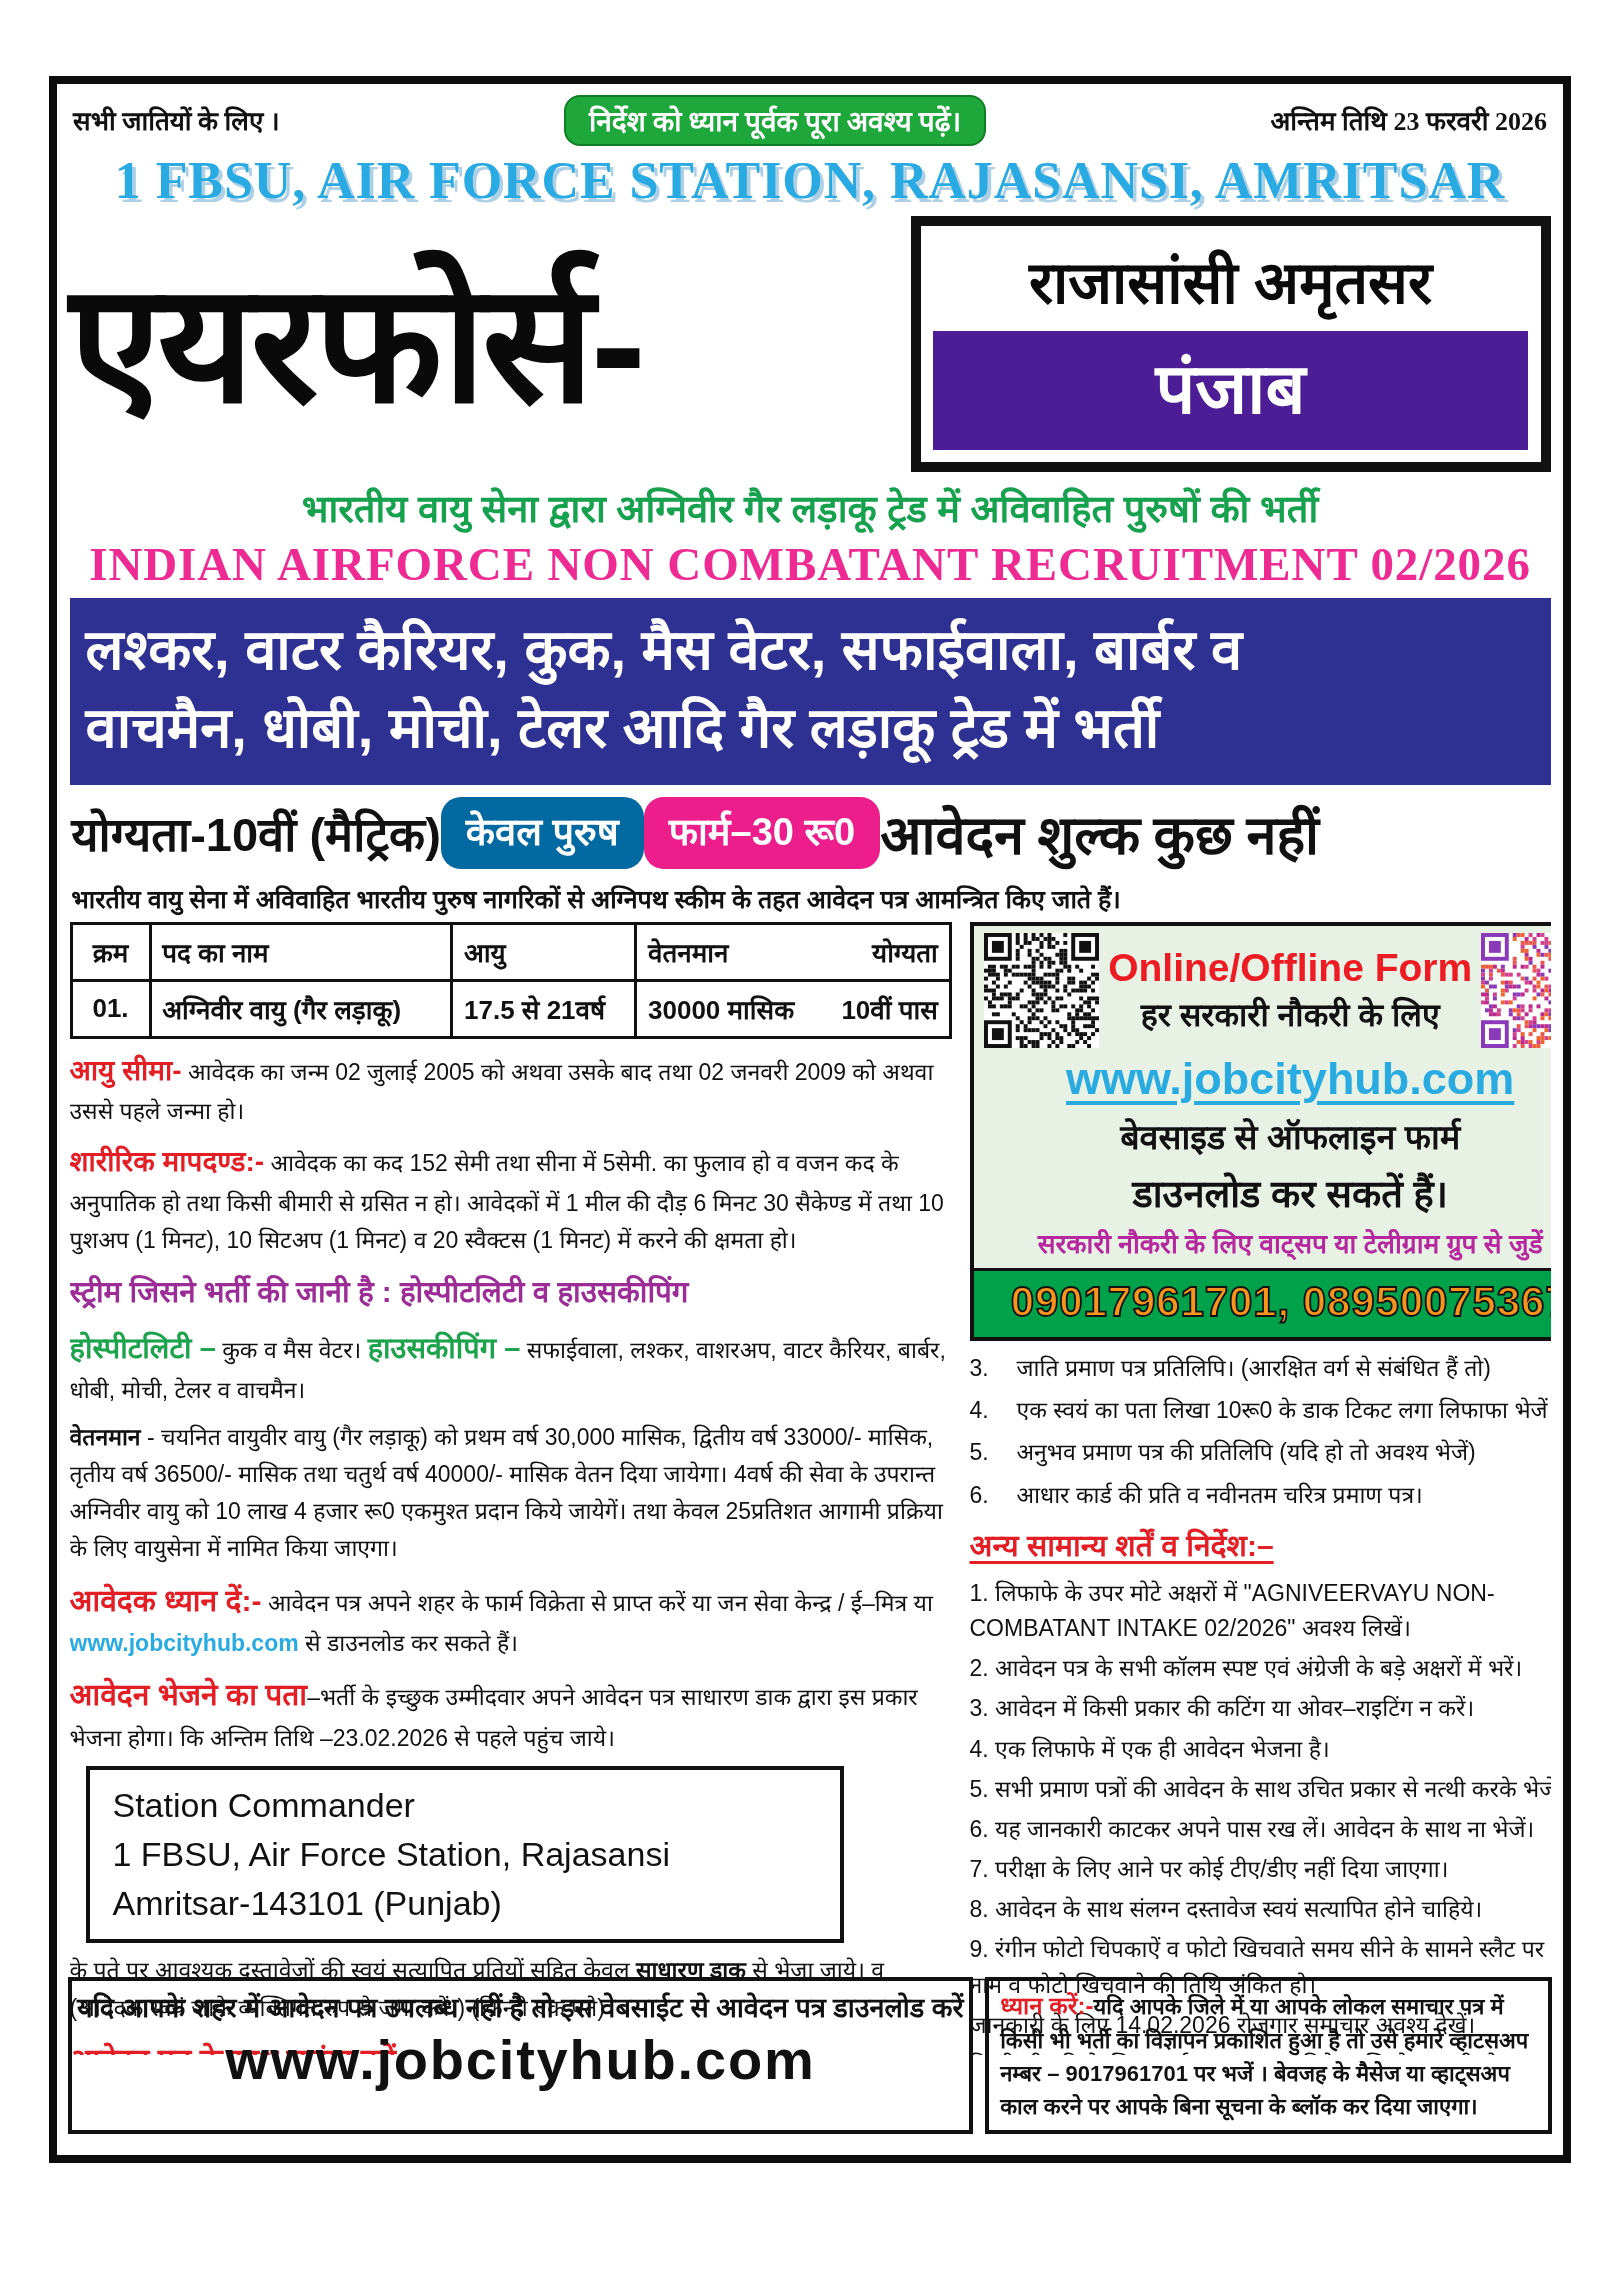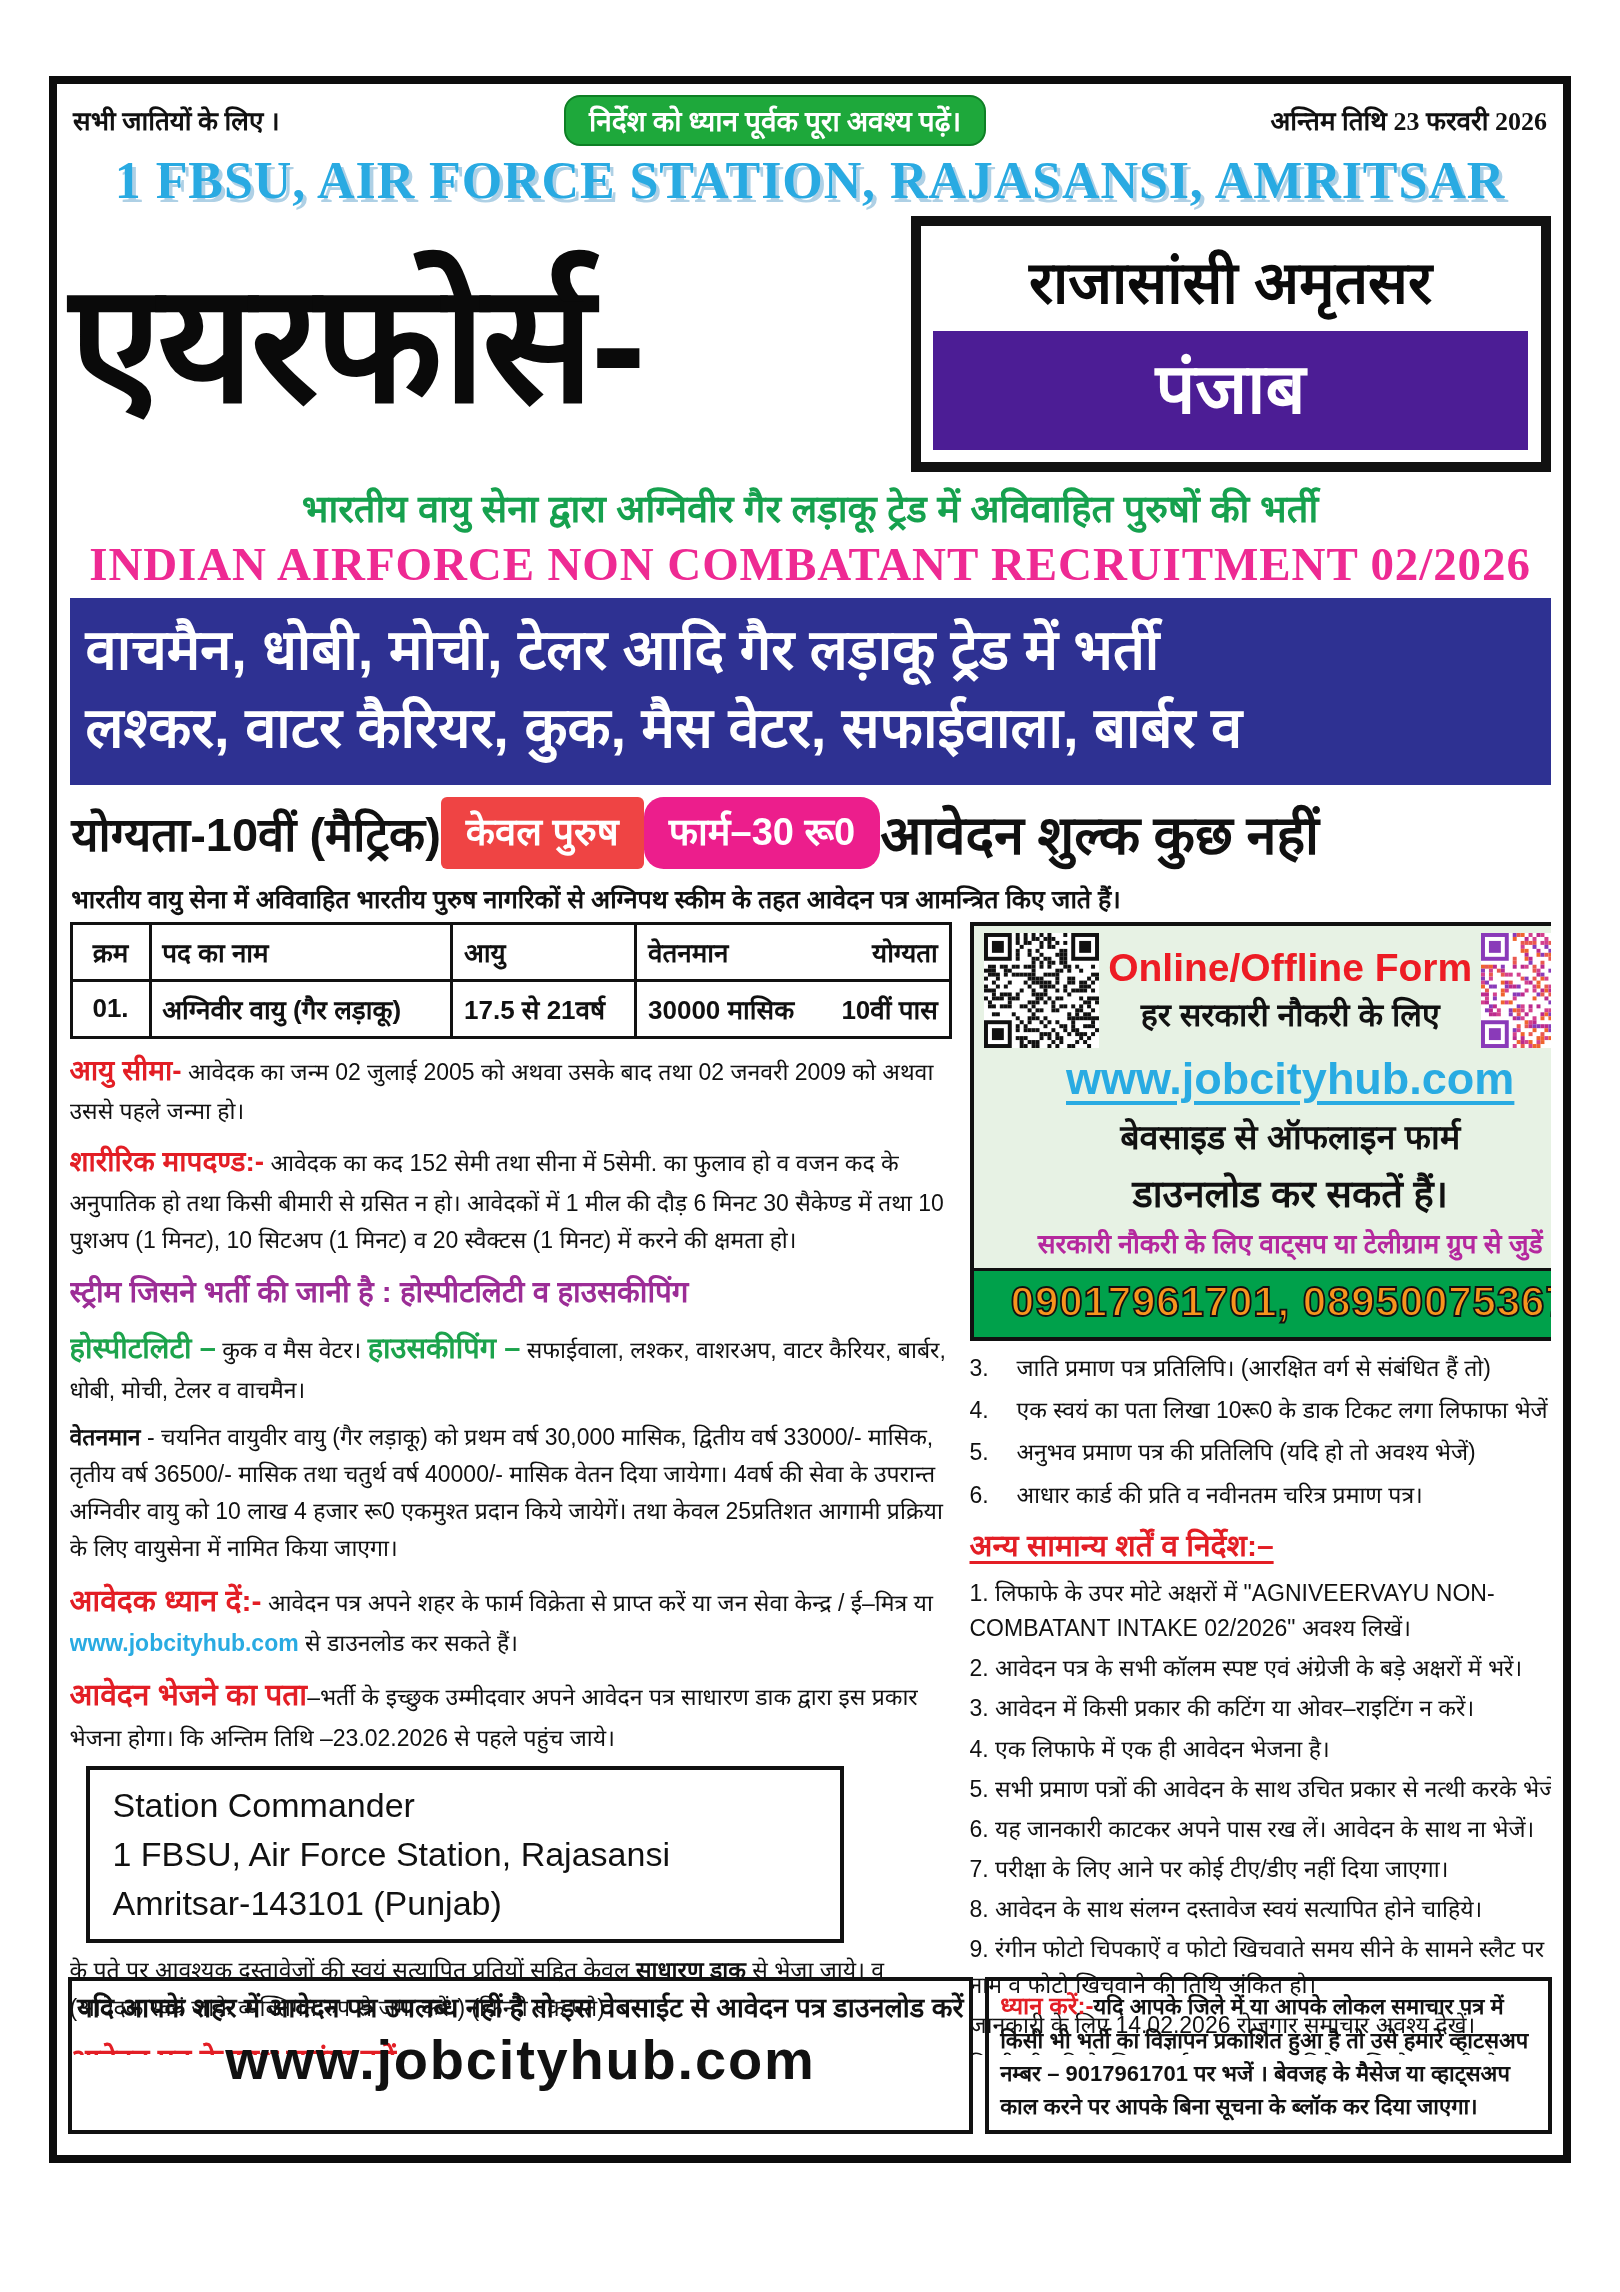--- a/index.html
+++ b/index.html
@@ -25,21 +25,21 @@
 
   .hindi-line { text-align:center; color:#16a14e; font-weight:800; font-size:38px; margin-top:9px; white-space:nowrap; }
   .eng-line   { text-align:center; color:#ee2a93; font-weight:800; font-size:47px; font-family:"Liberation Serif", serif;
                 letter-spacing:0.9px; margin-top:3.6px; white-space:nowrap; }
 
   .navy { background:#2e3192; color:#fff; font-weight:800; font-size:56px; line-height:1.4;
           padding:12.5px 16px 18px; margin-top:7.2px; text-align:left; }
 
   .qual-row { display:flex; align-items:center; margin:10.7px 1.8px 0; }
   .q1 { font-size:47px; font-weight:800; white-space:nowrap; }
-  .pill-cyan { background:#ef4444; color:#fff; font-weight:800; font-size:38px; padding:7.2px 25px 12.5px; border-radius:6px; white-space:nowrap; }
+  .pill-cyan { background:#0369a1; color:#fff; font-weight:800; font-size:38px; padding:7.2px 25px 12.5px; border-radius:20px; white-space:nowrap; }
   .pill-pink { background:#ec1e8c; color:#fff; font-weight:800; font-size:38px; padding:7.2px 25px 12.5px; border-radius:19.7px; white-space:nowrap; }
   .q2 { font-size:54px; font-weight:800; font-family:"Liberation Serif", serif; white-space:nowrap; }
 
   .intro { font-size:25px; font-weight:600; margin:10.7px 1.8px 7.2px; }
 
   
   .cols { display:flex; gap:18px; height:1133px; overflow:hidden; margin-top:1.8px; }
   .col-left  { width:882px; flex:none; }
   .col-right { flex:1; }
 
@@ -106,22 +106,22 @@
     <div class="loc-box">
       <div class="loc-top">राजासांसी अमृतसर</div>
       <div class="loc-state">पंजाब</div>
     </div>
   </div>
 
   <div class="hindi-line">भारतीय वायु सेना द्वारा अग्निवीर गैर लड़ाकू ट्रेड में अविवाहित पुरुषों की भर्ती</div>
   <div class="eng-line">INDIAN AIRFORCE NON COMBATANT RECRUITMENT 02/2026</div>
 
   <div class="navy">
+    <div>लश्कर, वाटर कैरियर, कुक, मैस वेटर, सफाईवाला, बार्बर व</div>
     <div>वाचमैन, धोबी, मोची, टेलर आदि गैर लड़ाकू ट्रेड में भर्ती</div>
-    <div>लश्कर, वाटर कैरियर, कुक, मैस वेटर, सफाईवाला, बार्बर व</div>
   </div>
 
   <div class="qual-row">
     <span class="q1">योग्यता-10वीं (मैट्रिक)</span>
     <span class="pill-cyan">केवल पुरुष</span>
     <span class="pill-pink">फार्म–30 रू0</span>
     <span class="q2">आवेदन शुल्क कुछ नहीं</span>
   </div>
 
   <div class="intro">भारतीय वायु सेना में अविवाहित भारतीय पुरुष नागरिकों से अग्निपथ स्कीम के तहत आवेदन पत्र आमन्त्रित किए जाते हैं।</div>

